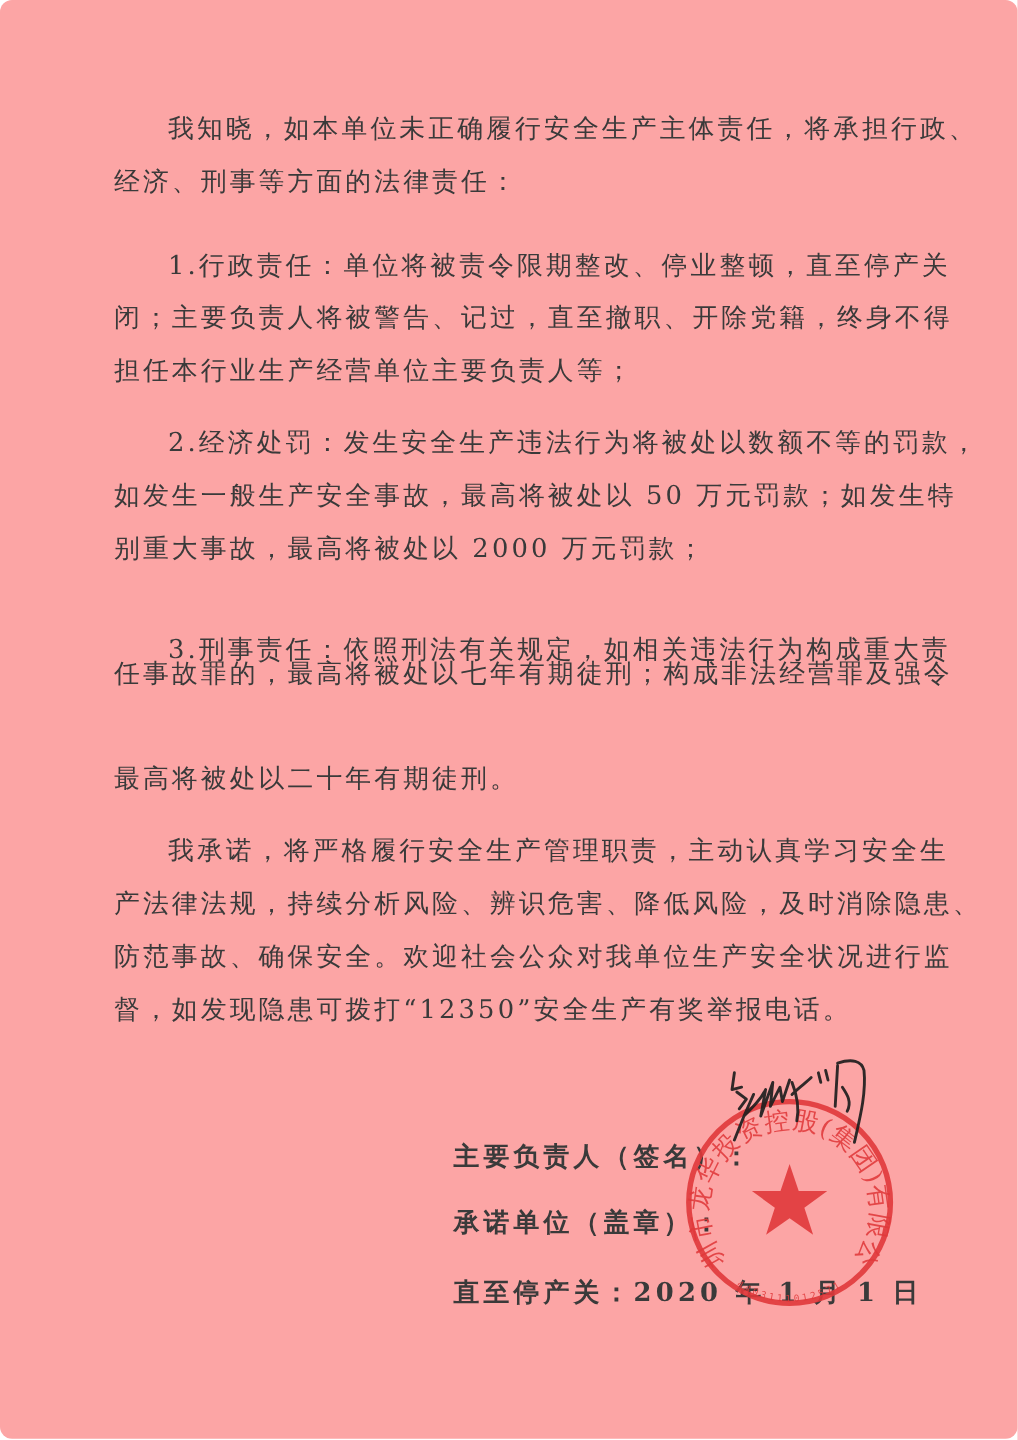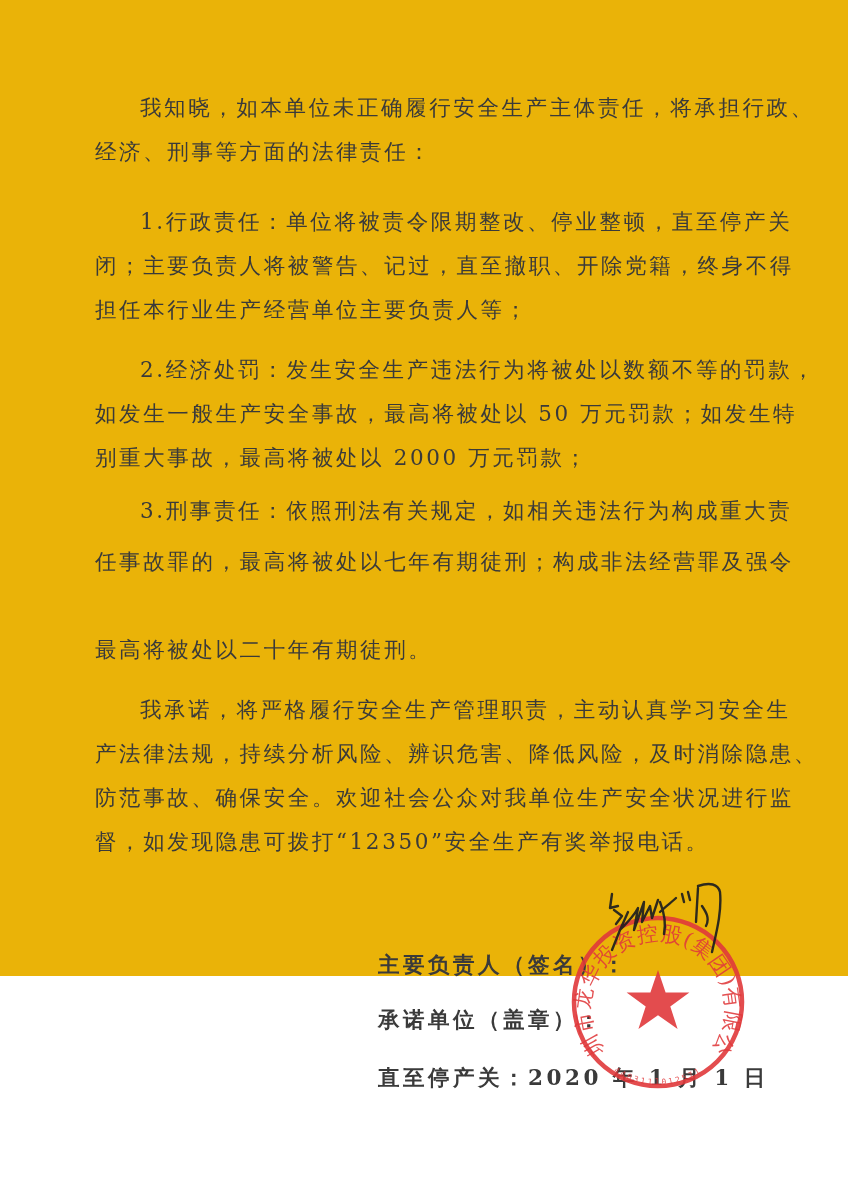--- a/index.html
+++ b/index.html
@@ -1,21 +1,21 @@
 <!DOCTYPE html>
 <html><head>
 <meta charset="utf-8">
 <style>
   html, body { margin:0; padding:0; }
   body {
     width:848px; height:1200px; background:#ffffff; position:relative; overflow:hidden;
     font-family: "DejaVu Serif", "Liberation Serif", serif;
     color:#3a3a3a;
   }
-  .page { position:absolute; left:0; top:0; width:848px; height:976px; background:#eab308; }
+  .page { position:absolute; left:0; top:0; width:848px; height:1199px; background:#fca5a5;border-radius:10px; }
   .line {
     position:absolute; left:95px; width:680px; height:44px;
     font-size:21.5px; line-height:44px; white-space:nowrap; letter-spacing:2.6px;
   }
   .line.indent { left:140px; width:640px; }
   .sig-line {
     position:absolute; left:378px; height:44px; font-size:21.5px; line-height:44px;
     white-space:nowrap; letter-spacing:3.5px;font-weight:bold;
   }
   .stamp { position:absolute; left:568px; top:912px; width:180px; height:180px; }
@@ -30,21 +30,21 @@
   <div class="line" style="top:130px">经济、刑事等方面的法律责任：</div>
 
   <div class="line indent" style="top:200px">1.行政责任：单位将被责令限期整改、停业整顿，直至停产关</div>
   <div class="line" style="top:244px">闭；主要负责人将被警告、记过，直至撤职、开除党籍，终身不得</div>
   <div class="line" style="top:288px">担任本行业生产经营单位主要负责人等；</div>
 
   <div class="line indent" style="top:348px">2.经济处罚：发生安全生产违法行为将被处以数额不等的罚款，</div>
   <div class="line" style="top:392px">如发生一般生产安全事故，最高将被处以 50 万元罚款；如发生特</div>
   <div class="line" style="top:436px">别重大事故，最高将被处以 2000 万元罚款；</div>
 
-  <div class="line indent" style="top:489px">3.刑事责任：依照刑法有关规定，如相关违法行为构成重大责</div>
+  <div class="line indent" style="top:520px">3.刑事责任：依照刑法有关规定，如相关违法行为构成重大责</div>
   <div class="line" style="top:540px">任事故罪的，最高将被处以七年有期徒刑；构成非法经营罪及强令</div>
   <div class="line indent" style="top:688px">我承诺，将严格履行安全生产管理职责，主动认真学习安全生</div>
 
   <div class="line" style="top:628px">最高将被处以二十年有期徒刑。</div>
   <div class="line" style="top:732px">产法律法规，持续分析风险、辨识危害、降低风险，及时消除隐患、</div>
   <div class="line" style="top:776px">防范事故、确保安全。欢迎社会公众对我单位生产安全状况进行监</div>
   <div class="line" style="top:820px">督，如发现隐患可拨打“12350”安全生产有奖举报电话。</div>
 
   <div class="sig-line" style="top:943px">主要负责人（签名）：</div>
   <div class="sig-line" style="top:998px">承诺单位（盖章）：</div>

